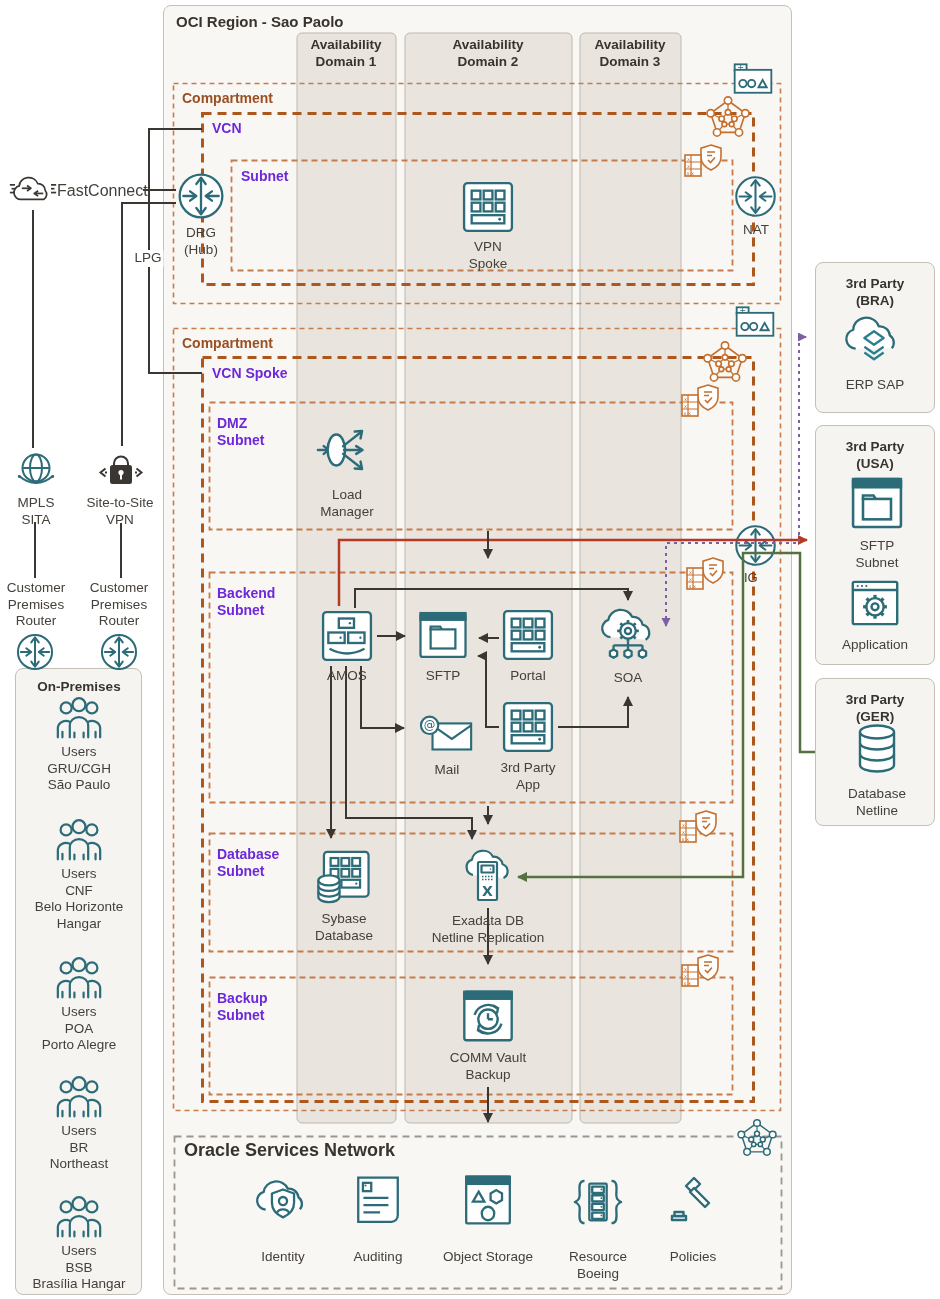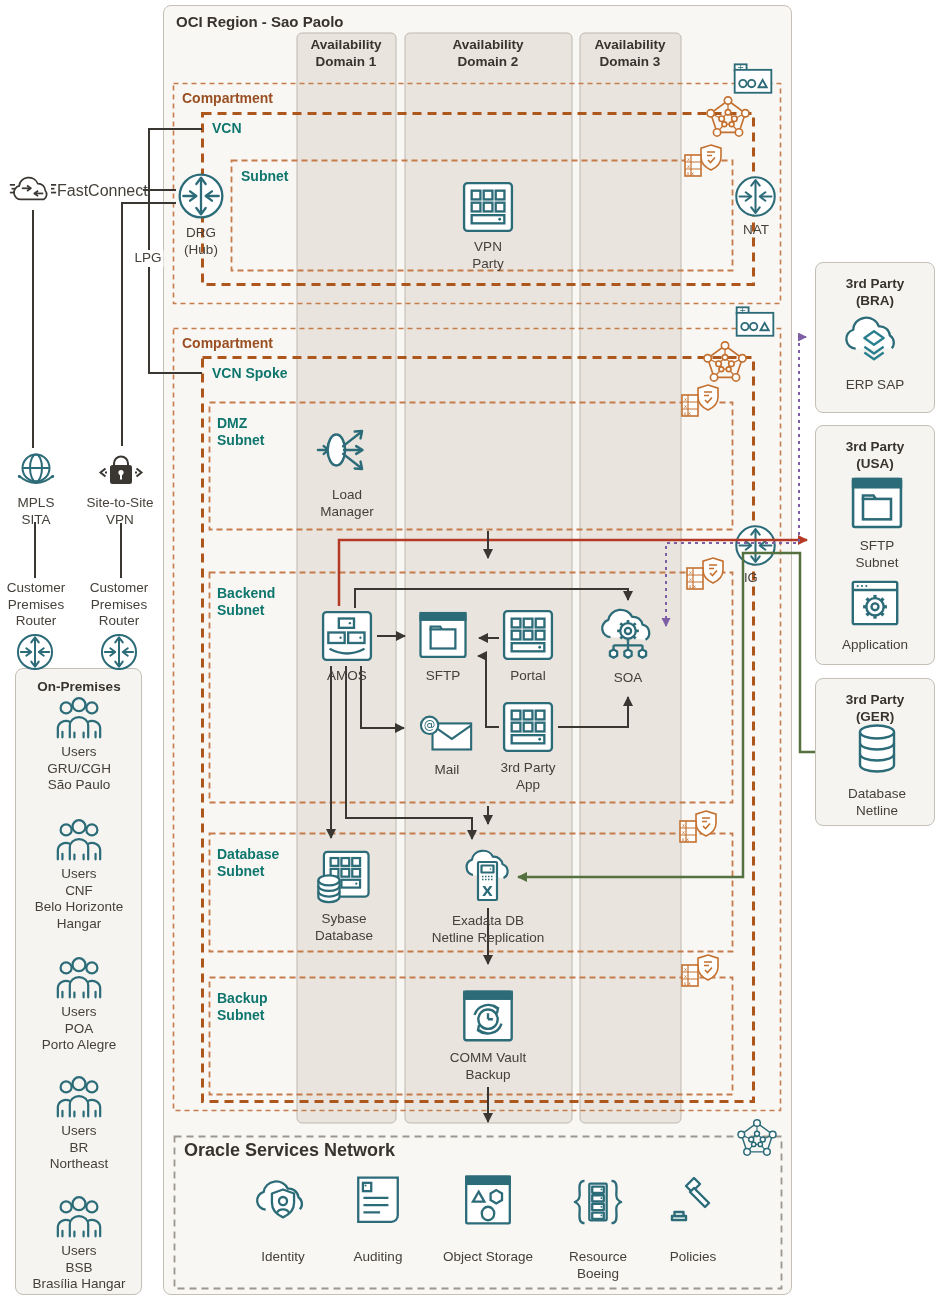--- a/index.html
+++ b/index.html
@@ -8,21 +8,21 @@
   .box{position:absolute;box-sizing:border-box;border-radius:8px;}
   #region-box{left:163px;top:5px;width:629px;height:1290px;background:#f9f7f4;border:1.5px solid #c5bfb6;}
   #onprem-box{left:15px;top:668px;width:127px;height:627px;background:#f5f4f1;border:1.5px solid #c5bfb6;}
   .tp-box{background:#f5f4f1;border:1.5px solid #c5bfb6;}
   #layout{position:absolute;left:0;top:0;}
   .t{position:absolute;transform:translateX(-50%);text-align:center;font-size:13.5px;line-height:16.5px;white-space:nowrap;}
   .tl{position:absolute;font-size:16px;line-height:17px;white-space:nowrap;}
   .b{font-weight:bold;color:#38332d;}
   .big{font-size:15px;}
   .oc{color:#9a4f22;font-weight:bold;font-size:14px;line-height:17px;}
-  .ov{color:#0f766e;font-weight:bold;font-size:14px;line-height:17px;}
+  .ov{color:#6d28d9;font-weight:bold;font-size:14px;line-height:17px;}
   .ic{position:absolute;}
   .ic svg{display:block;width:100%;height:100%;}
   .wbg{background:#ffffff;padding:0 2px;}
 </style>
 </head>
 <body>
 
 <div id="canvas">
 
   <div class="box" id="region-box"></div>
@@ -727,21 +727,21 @@
     <div>Availability</div>
       <div>Domain 3</div>
     </div>
 
   <div class="tl oc" style="left:182px;top:90px">Compartment</div>
   <div class="tl ov" style="left:212px;top:120px">VCN</div>
   <div class="tl ov" style="left:241px;top:168px">Subnet</div>
 
   <div class="t" style="left:488px;top:239px">
     <div>VPN</div>
-      <div>Party</div>
+      <div>Spoke</div>
     </div>
   <div class="t" style="left:201px;top:225px">
     <div>DRG</div>
       <div>(Hub)</div>
     </div>
   <div class="t" style="left:756px;top:222px">NAT</div>
 
   <div class="tl" style="left:57px;top:182px">FastConnect</div>
   <div class="t wbg" style="left:148px;top:250px">LPG</div>
   <div class="t" style="left:36px;top:495px">

